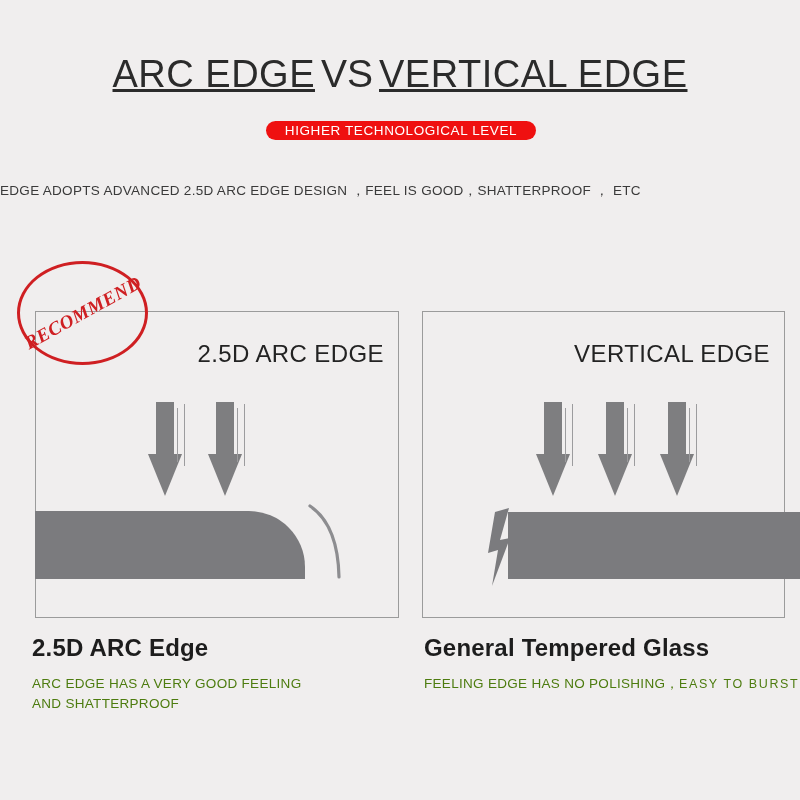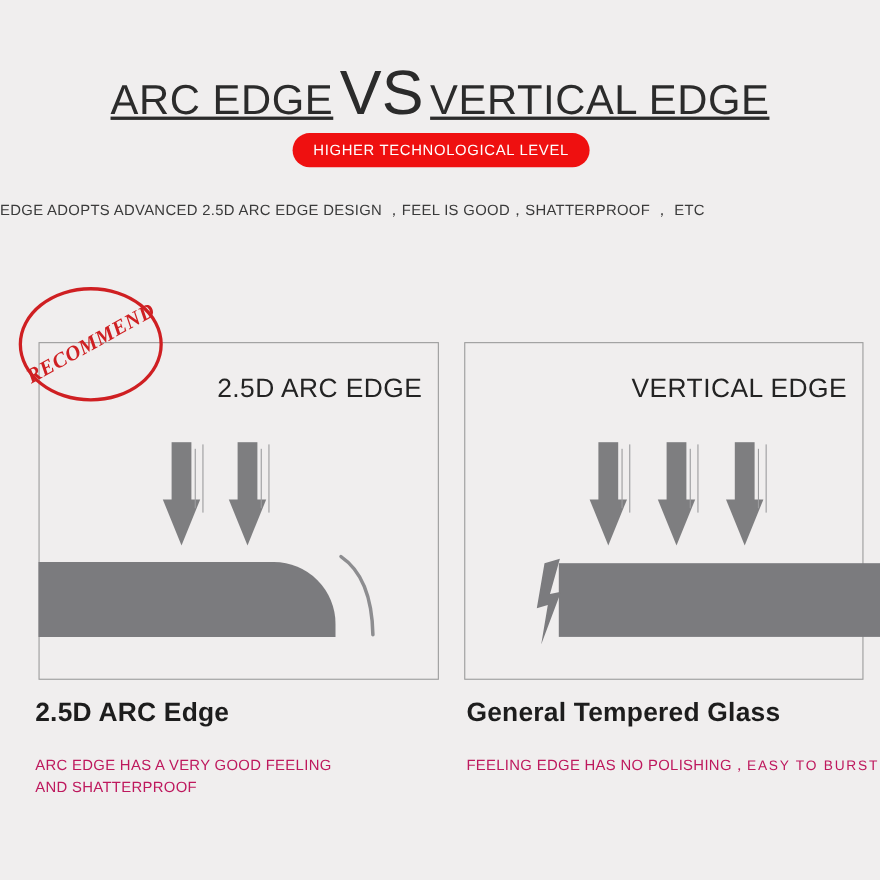--- a/index.html
+++ b/index.html
@@ -33,32 +33,32 @@
     white-space: nowrap;
     color: #2b2b2b;
   }
   .title-main {
     font-size: 38px;
     letter-spacing: 0.5px;
     vertical-align: baseline;
     text-decoration: underline;
   }
   .title-vs {
-    font-size: 57px;
+    font-size: 39px;
     letter-spacing: 0px;
     vertical-align: baseline;
     padding: 0 6px;
   }
 
   .badge {
     position: absolute;
     left: 266px;
     top: 121px;
     width: 270px;
-    height: 31px;
+    height: 19px;
     border-radius: 16px;
     background: #ef1010;
     color: #ffffff;
     font-size: 13.5px;
     letter-spacing: 0.6px;
     display: flex;
     align-items: center;
     justify-content: center;
     box-sizing: border-box;
   }
@@ -218,23 +218,23 @@
 
   .caption-title {
     font-size: 24px;
     font-weight: bold;
     color: #1d1d1d;
     letter-spacing: 0.2px;
     white-space: nowrap;
     margin: 0;
   }
   .caption-desc {
-    margin-top: 24px;
+    margin-top: 12px;
     font-size: 13.5px;
-    color: #be185d;
+    color: #4d7c0f;
     letter-spacing: 0.3px;
     line-height: 20px;
     white-space: nowrap;
   }
   .caption-desc .small-sp {
     font-size: 12.5px;
     letter-spacing: 1.6px;
   }
 </style>
 </head>

